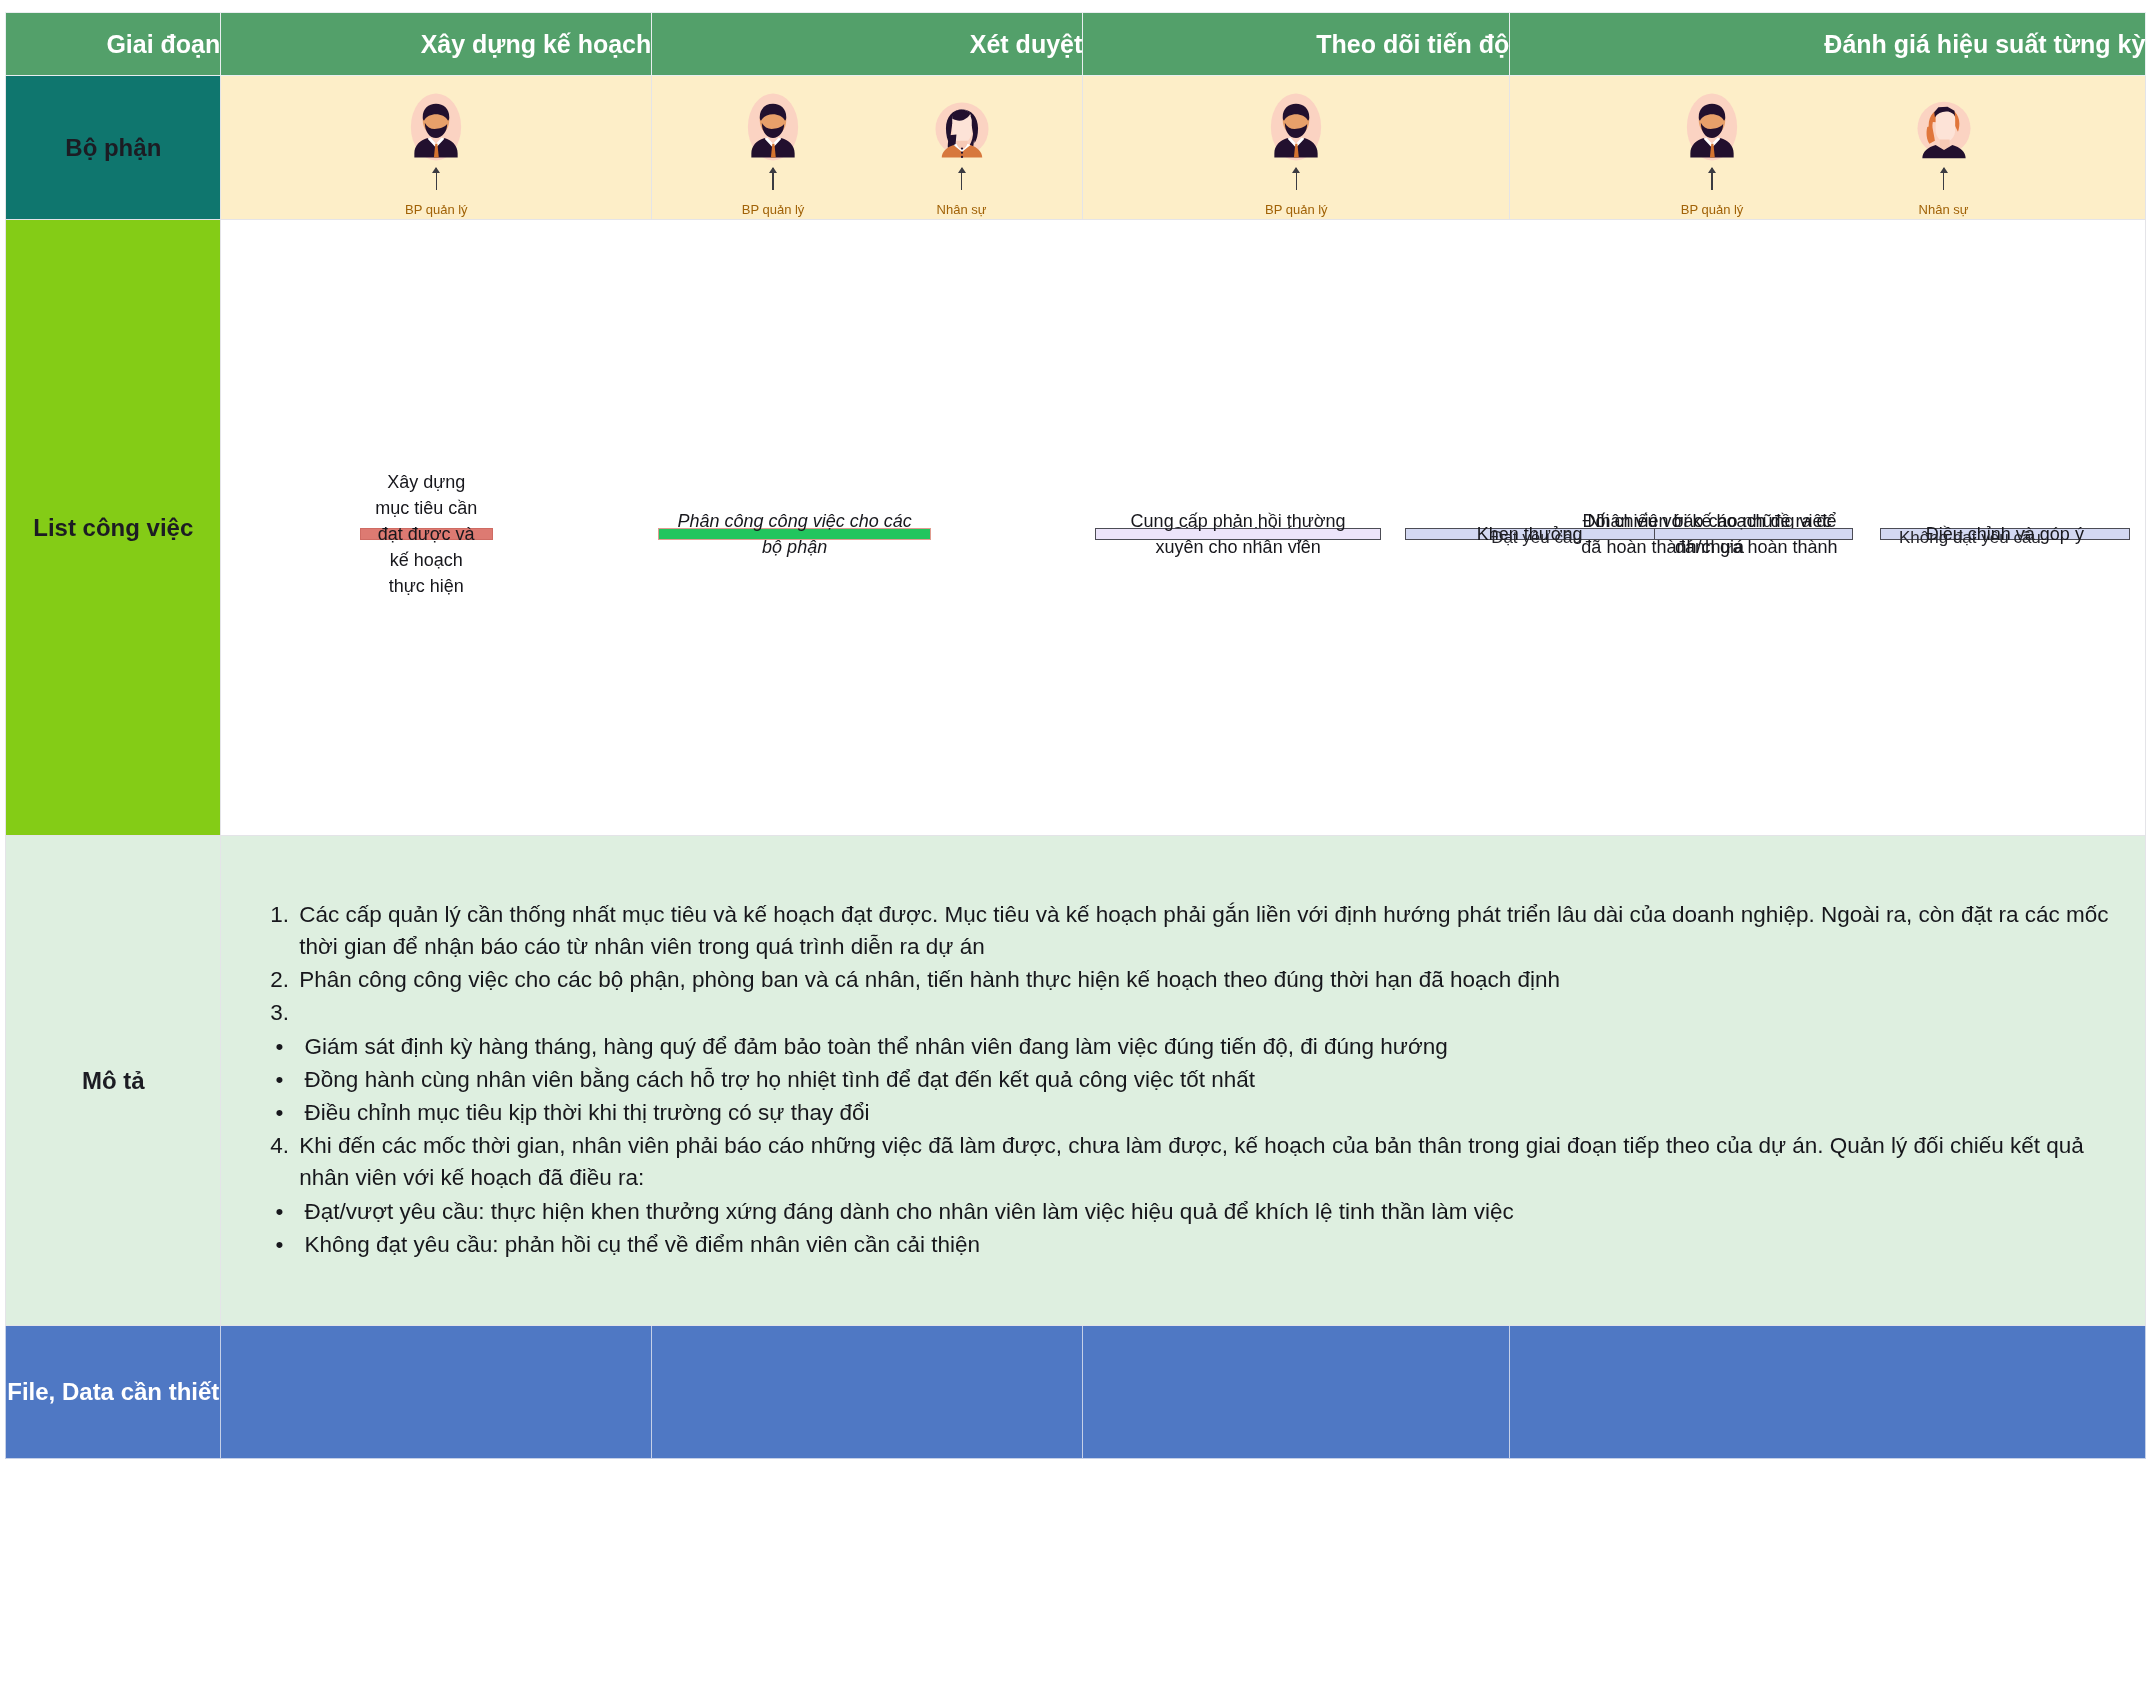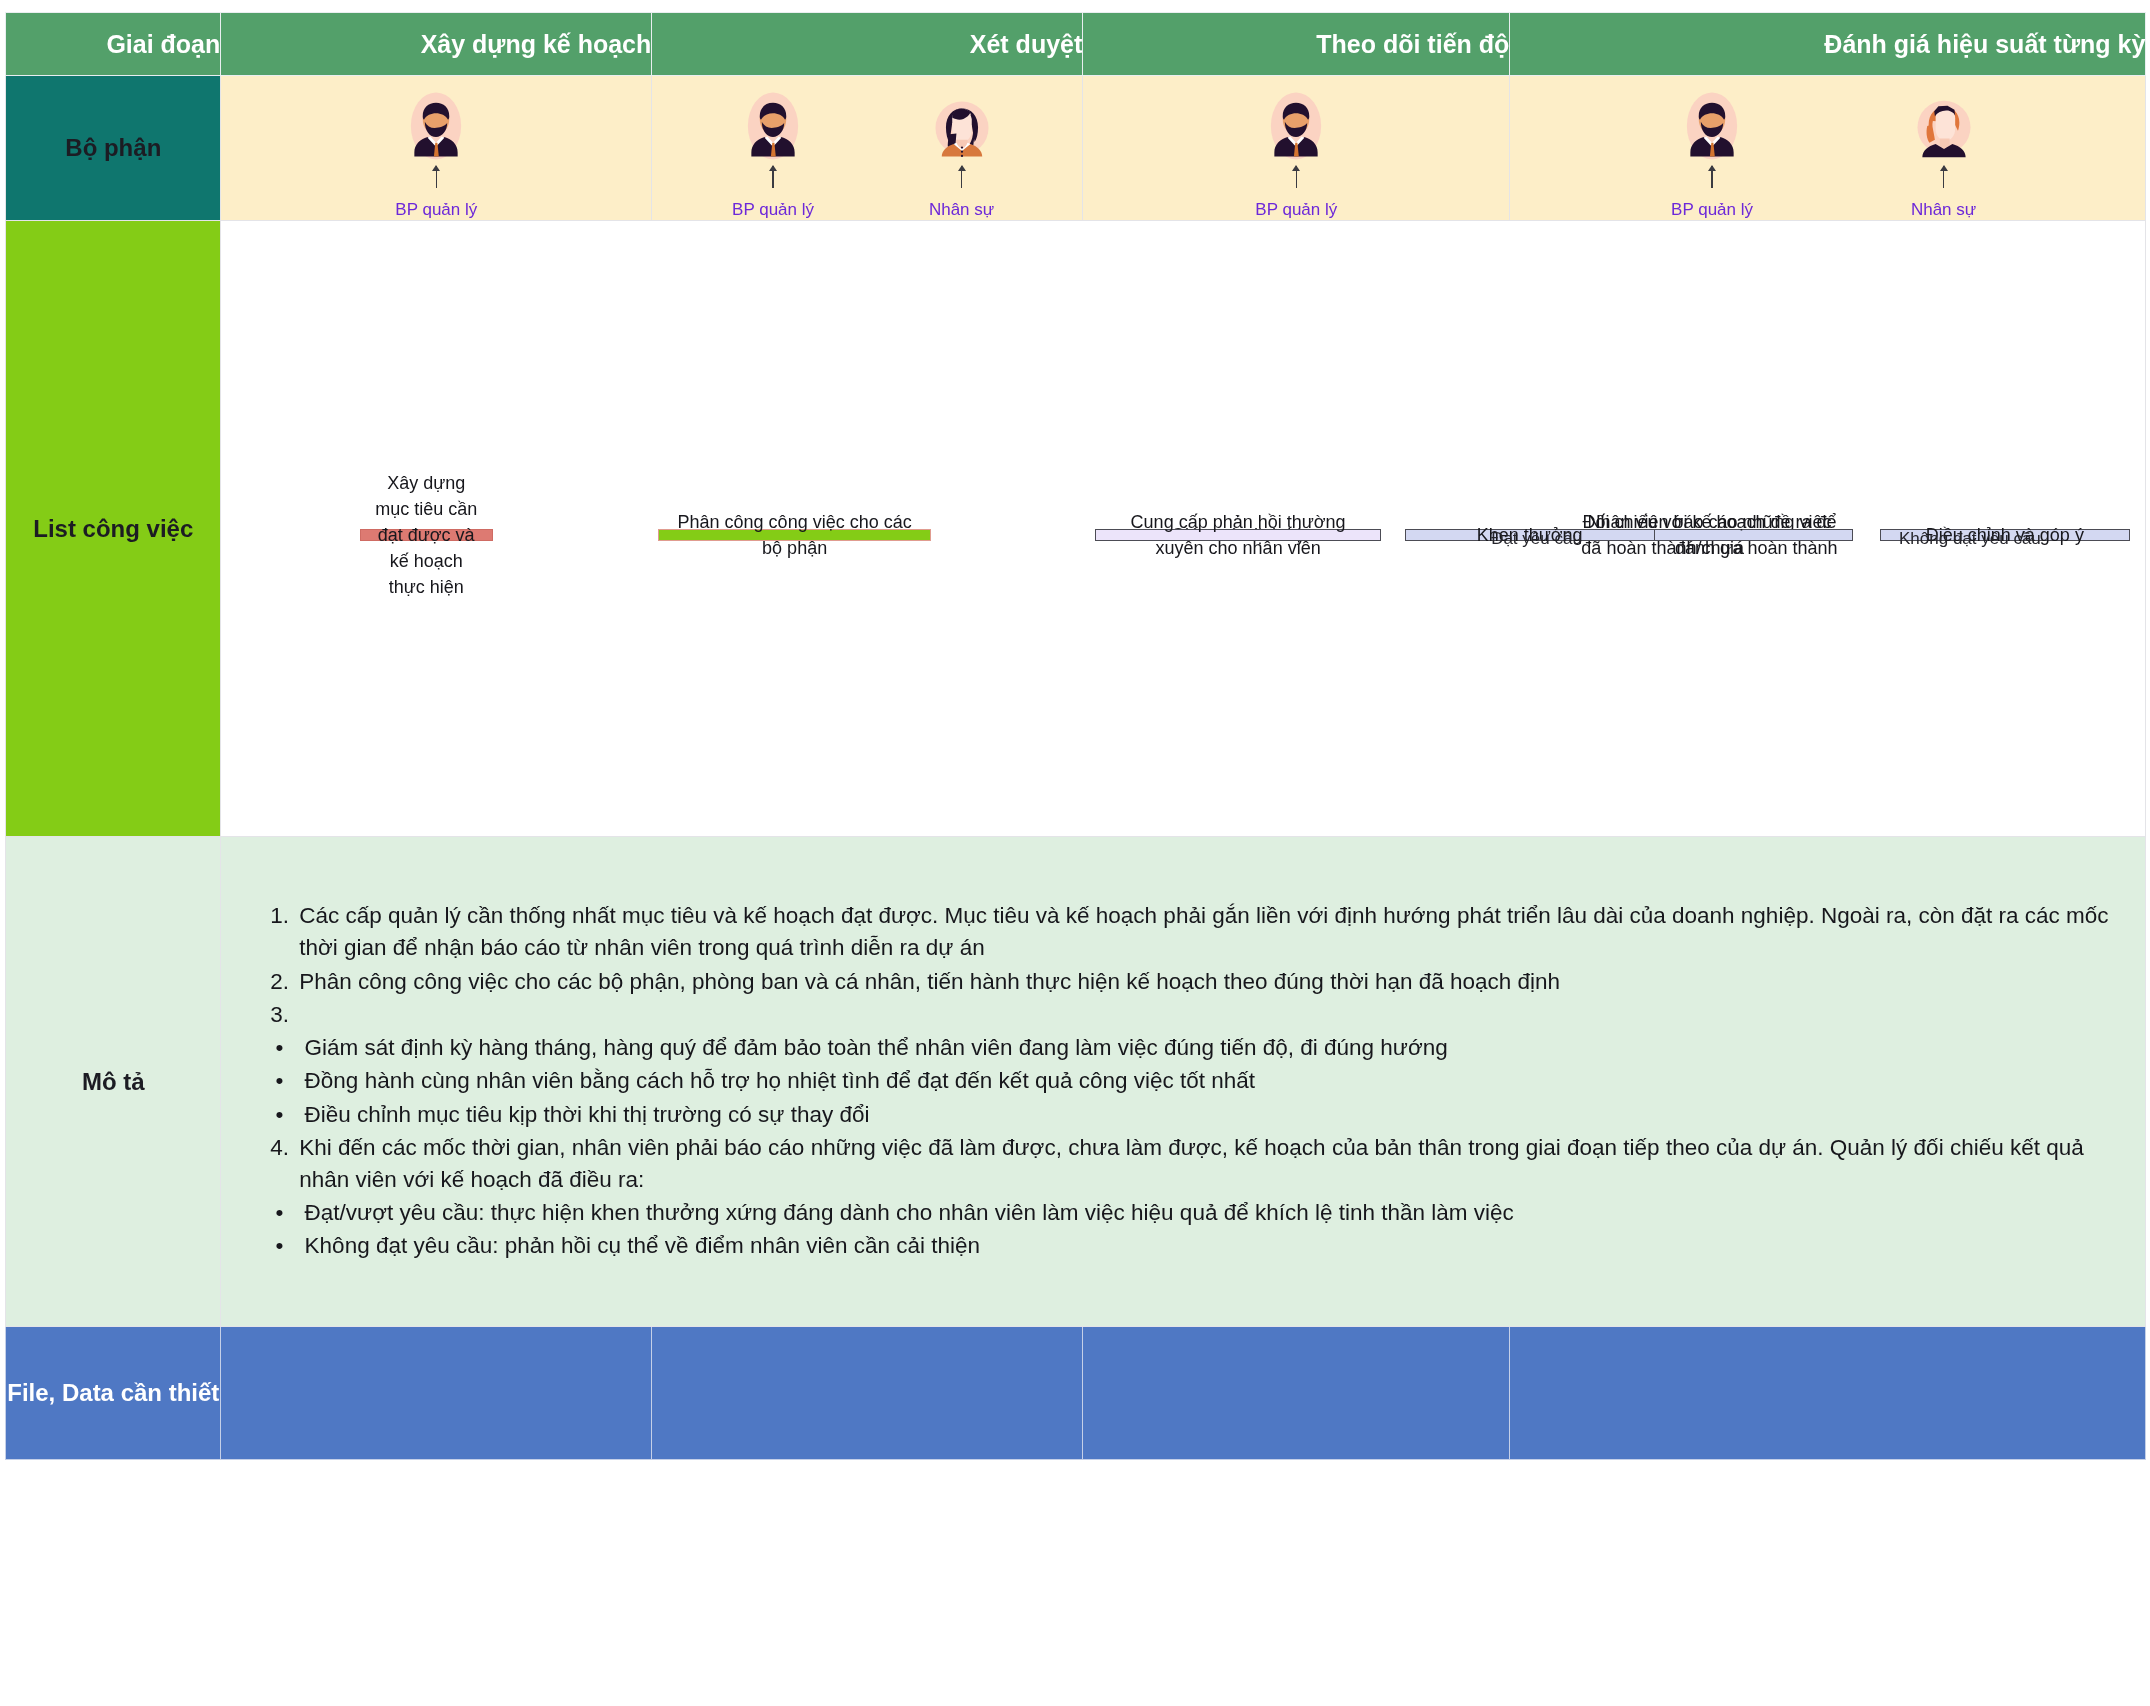--- a/index.html
+++ b/index.html
@@ -104,22 +104,22 @@
   .actor-arrow:before {
     content: "";
     position: absolute;
     top: -0.7px; left: -3.3px;
     border-left: 4px solid transparent;
     border-right: 4px solid transparent;
     border-bottom: 6px solid #3b3b42;
   }
   .actor-label {
     margin-top: 12px;
-    font-size: 17px;
-    color: #6d28d9;
+    font-size: 13px;
+    color: #a16207;
     white-space: nowrap;
   }
 
   
   .flow-canvas {
     position: relative;
     width: 100%;
     height: 100%;
   }
   .flow-svg {
@@ -134,21 +134,21 @@
     display: flex;
     align-items: center;
     justify-content: center;
     text-align: center;
     font-size: 18px;
     line-height: 1.45;
     color: #17171c;
     padding: 5.3px 12px;
   }
   .node.red    { background:#dd7a72; border:0.7px solid #cf6b63; }
-  .node.salmon { background:#84cc16; border:0.7px solid #e09c90; }
+  .node.salmon { background:#22c55e; border:0.7px solid #e09c90;font-style:italic; }
   .node.lilac  { background:#ece4fa; border:0.7px solid #4c4c55; }
   .node.blue   { background:#d3d8f2; border:0.7px solid #4c4c55; }
   .edge-label {
     position: absolute;
     font-size: 17px;
     color: #26262c;
     white-space: nowrap;
   }
 
   

